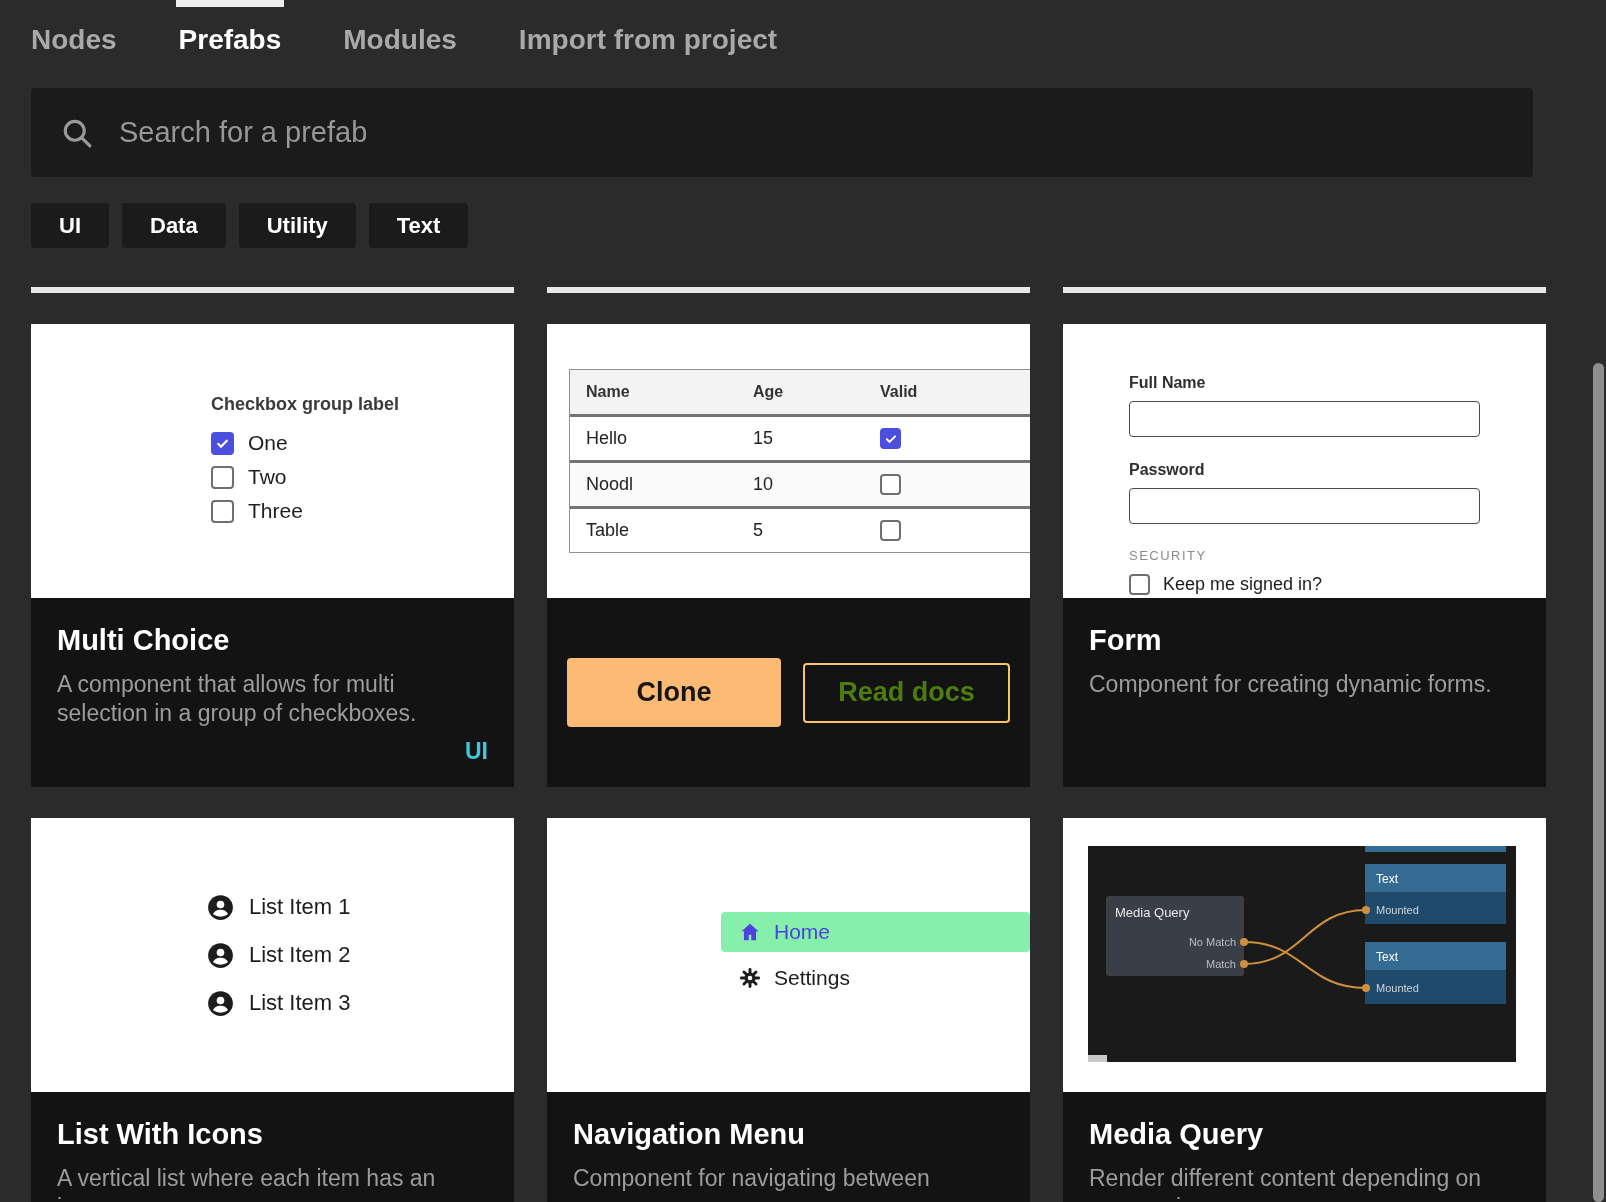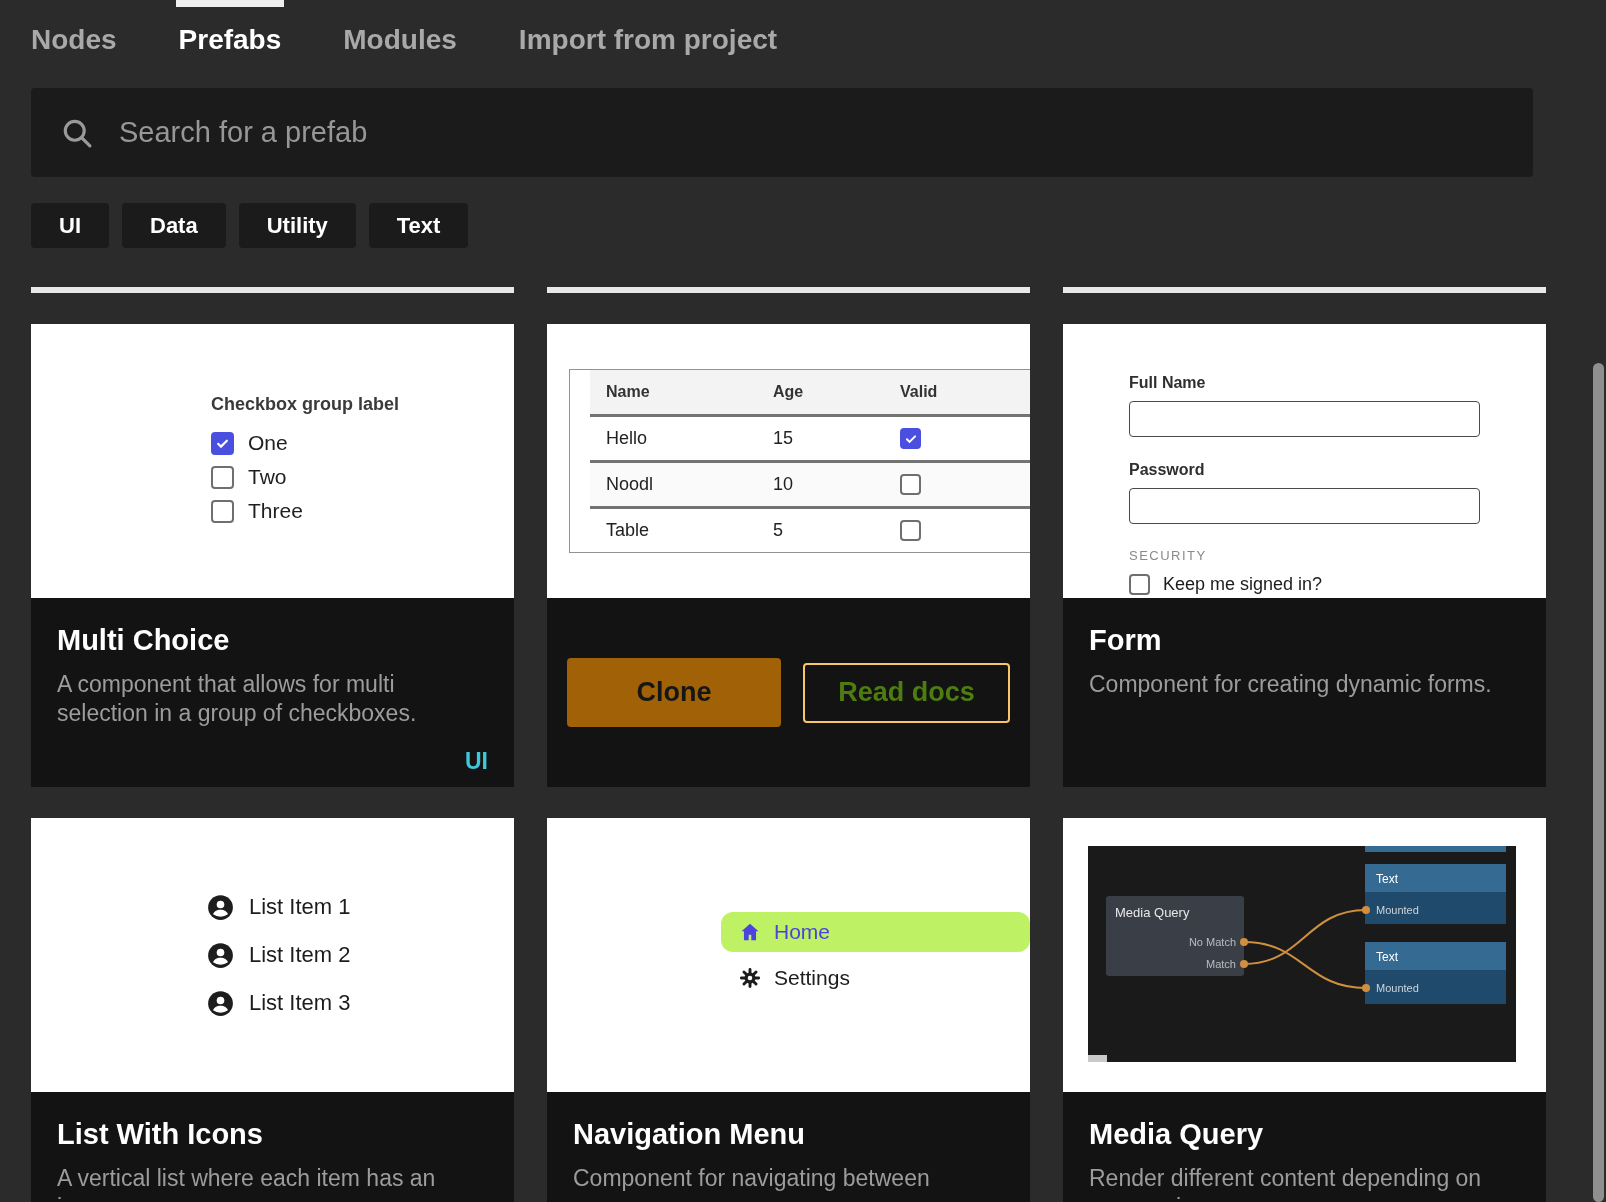--- a/index.html
+++ b/index.html
@@ -41,70 +41,70 @@
   .grid {
     position:absolute; top:287px; left:31px; width:1515px;
     display:grid; grid-template-columns:483px 483px 483px;
     grid-template-rows:6px 463px 463px;
     column-gap:33px; row-gap:31px;
   }
   .strip { background:#e8e8e8; }
 
   .card { display:flex; flex-direction:column; height:100%; }
   .card-preview { background:#ffffff; height:274px; position:relative; overflow:hidden; }
-  .card-info { background:#131313; flex:1; padding:26px 26px 12px 26px; display:flex; flex-direction:column; }
+  .card-info { background:#131313; flex:1; padding:26px 26px 22px 26px; display:flex; flex-direction:column; }
   .card-title { color:#ffffff; font-size:29px; font-weight:700; margin-bottom:13px; }
   .card-desc { color:#9c9c9c; font-size:23px; line-height:1.28; }
   .card-tags { color:#3fc8da; font-size:23px; font-weight:700; text-align:right; margin-top:auto; }
 
   
   .card-actions { background:#131313; flex:1; display:flex; align-items:center; justify-content:center; gap:22px; }
   .btn-clone {
-    width:214px; height:69px; background:#a16207; color:#161616;
+    width:214px; height:69px; background:#fdba74; color:#161616;
     font-size:27px; font-weight:700; border:none; border-radius:4px; cursor:pointer;
     font-family:"Liberation Sans", sans-serif;
   }
   .btn-docs {
     width:207px; height:60px; background:transparent; color:#4d7c0f;
     font-size:27px; font-weight:700; border:2px solid #f9c667; border-radius:4px; cursor:pointer;
     font-family:"Liberation Sans", sans-serif;
   }
 
   
   .cg { position:absolute; inset:0; display:flex; flex-direction:column; justify-content:center; padding-left:180px; }
   .cg-label { font-size:18px; font-weight:700; color:#3a3a3a; margin-bottom:11px; }
   .cg-item { display:flex; align-items:center; gap:14px; margin:5px 0; font-size:21px; color:#1f1f1f; }
   .cbx {
     width:23px; height:23px; border:2px solid #6f6f6f; border-radius:4px;
     background:#ffffff; display:flex; align-items:center; justify-content:center; flex:none;
   }
   .cbx.checked { background:#4a4fe0; border-color:#4a4fe0; }
 
   
-  .tbl { position:absolute; left:22px; top:45px; width:524px; border:1px solid #929292; border-radius:0; background:#fff;padding-left:20px; }
+  .tbl { position:absolute; left:22px; top:45px; width:524px; border:1px solid #929292; border-radius:0; background:#fff; }
   .tbl-row { display:grid; grid-template-columns:167px 127px 1fr; align-items:center; height:46px; padding-left:16px; border-top:3px solid #737373; font-size:18px; color:#222; }
   .tbl-head { background:#f3f3f3; border-top:none; height:44px; font-weight:700; font-size:16px; color:#333; }
   .tbl-row .cbx { width:21px; height:21px; }
 
   
   .form-prev { position:absolute; inset:0; padding:50px 0 0 66px; }
   .f-label { font-size:16px; font-weight:700; color:#2f2f2f; margin-bottom:9px; }
   .f-input { width:351px; height:36px; background:#fff; border:1px solid #4a4a4a; border-radius:4px; margin-bottom:24px; }
   .f-section { font-size:13px; color:#8a8a8a; letter-spacing:1.5px; margin-bottom:11px; }
   .f-check { display:flex; align-items:center; gap:13px; font-size:18px; color:#1c1c1c; }
   .f-check .cbx { width:21px; height:21px; }
 
   
   .list-prev { position:absolute; inset:0; display:flex; flex-direction:column; justify-content:center; padding-left:176px; gap:21px; }
   .list-item { display:flex; align-items:center; gap:15px; font-size:22px; color:#1d1d1d; }
 
   
   .nav-prev { position:absolute; inset:0; display:flex; flex-direction:column; justify-content:center; padding-left:192px; }
   .nav-item { display:flex; align-items:center; gap:13px; font-size:21px; color:#1d1d1d; padding:8px 0; margin:3px 0; cursor:pointer; }
-  .nav-item.active { background:#bef264; border-radius:12px; padding:8px 18px; margin-left:-18px; color:#4b43dc; font-weight:500; }
+  .nav-item.active { background:#86efac; border-radius:4px; padding:8px 18px; margin-left:-18px; color:#4b43dc; font-weight:500; }
 
   
   .shot { position:absolute; left:25px; top:28px; width:428px; height:216px; background:#1a1a1a; }
   .shot svg text { font-family:"Liberation Sans", sans-serif; }
 
   
   .scrollbar-thumb {
     position:absolute; right:2px; top:363px; width:11px; height:839px;
     background:#8f8f8f; border-radius:6px;
   }

